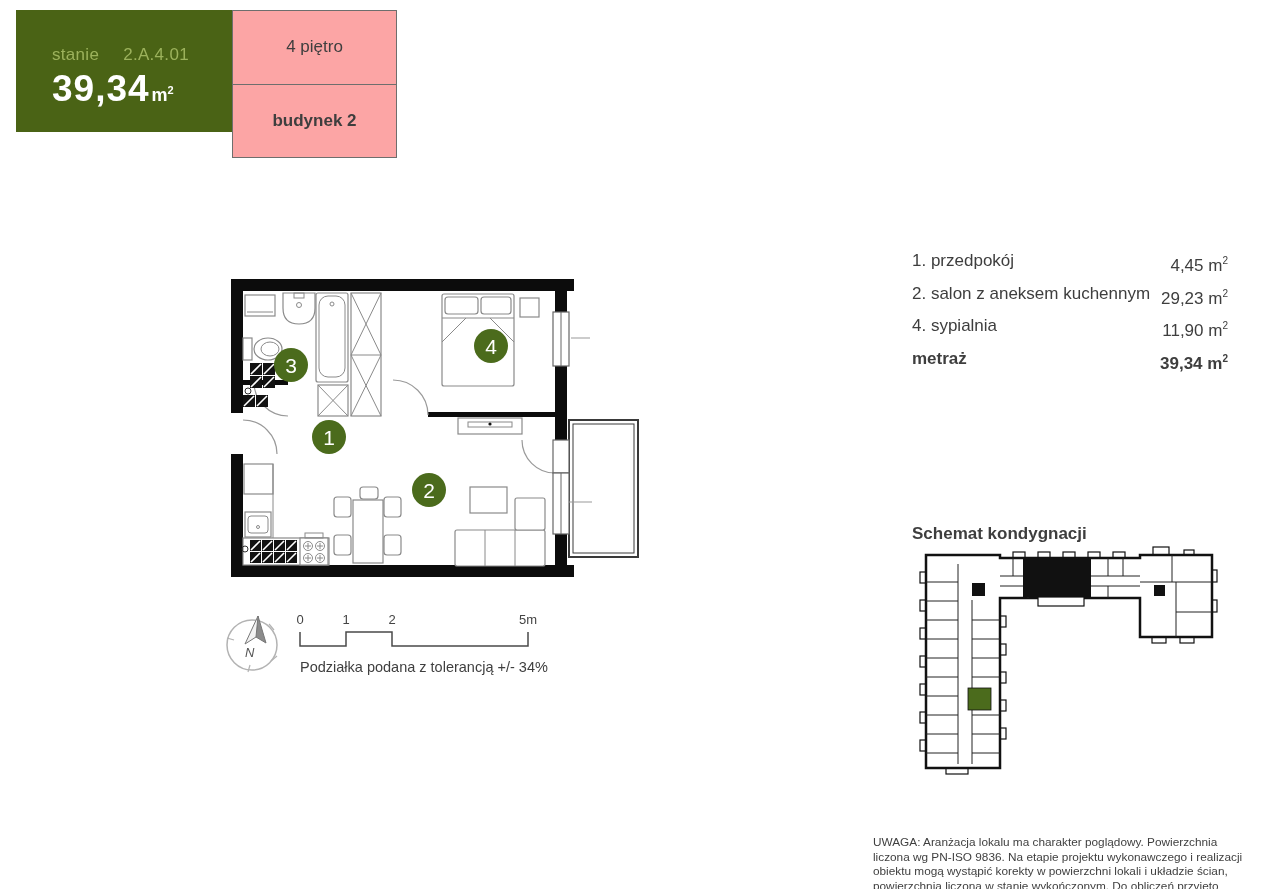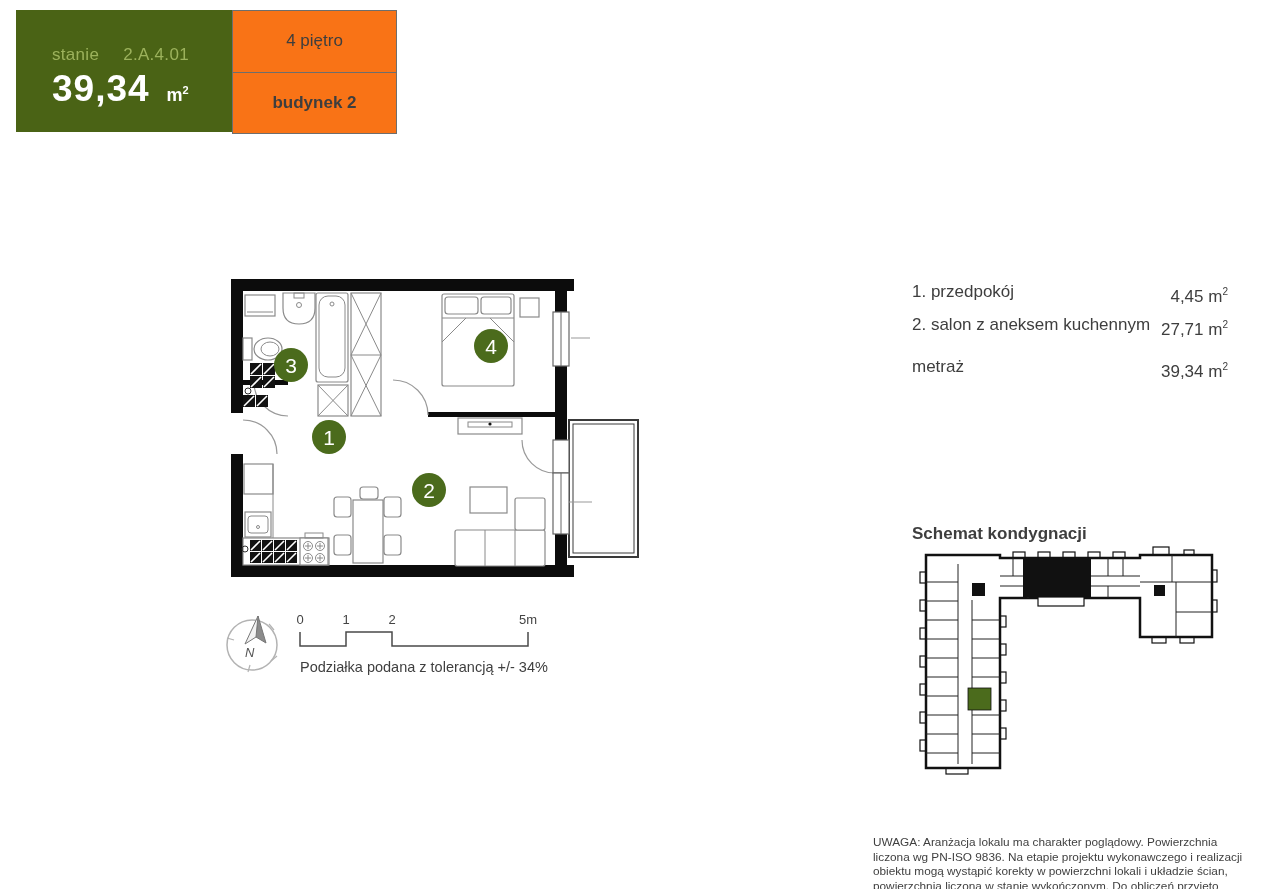--- a/index.html
+++ b/index.html
@@ -8,33 +8,33 @@
     font-family:"Liberation Sans", sans-serif;color:#3e3e3e;overflow:hidden;
   }
   .abs{position:absolute;}
 
   
   .tile{left:16px;top:10px;width:216px;height:122px;background:#4a6315;}
   .tile-label{left:36px;top:35px;font-size:17px;color:#9cb25c;letter-spacing:.3px;}
   .tile-label .num{margin-left:24px;}
   .tile-area{left:36px;top:58px;color:#ffffff;white-space:nowrap;}
   .tile-area .big{font-size:37px;font-weight:bold;letter-spacing:1px;}
-  .tile-area .unit{font-size:18px;font-weight:bold;margin-left:17px;}
+  .tile-area .unit{font-size:18px;font-weight:bold;margin-left:2px;}
   .tile-area sup, .hdr-sup{font-size:11px;vertical-align:super;}
-  .hboxes{left:232px;top:10px;width:165px;height:124px;border:1px solid #6e6e6d;background:#f97316;
+  .hboxes{left:232px;top:10px;width:165px;height:148px;border:1px solid #6e6e6d;background:#fca5a5;
     display:flex;flex-direction:column;box-sizing:border-box;}
   .hbox{flex:1;display:flex;align-items:center;justify-content:center;font-size:17px;color:#3e3e3e;}
   .hbox + .hbox{border-top:1px solid #6e6e6d;font-weight:bold;}
 
   
-  .roomlist{left:912px;top:278px;width:316px;font-size:17px;text-align:center;}
+  .roomlist{left:912px;top:247px;width:316px;font-size:17px;text-align:center;}
   .roomrow{display:flex;justify-content:space-between;line-height:28px;}
   .roomrow .val{white-space:nowrap;}
   .roomrow sup{font-size:10px;vertical-align:super;}
-  .totalrow{font-weight:normal;margin-top:10px;}
+  .totalrow{font-weight:bold;margin-top:0;}
 
   .schemat-title{left:912px;top:484px;font-size:17px;font-weight:bold;color:#3e3e3e;margin-top:40px;}
 
   .scalenote{left:300px;top:659px;font-size:14.5px;color:#3f3f3f;}
 
   .disclaimer{left:873px;top:835px;width:374px;font-size:11.8px;line-height:1.24;color:#3f3f3f;}
 
   svg{display:block;}
   .wall{fill:#0c0c0c;}
   .fur{fill:#ffffff;stroke:#8a8a8a;stroke-width:1.2;}
@@ -274,21 +274,25 @@
 </svg>
 <div class="abs scalenote">Podziałka podana z tolerancją +/- 34%</div>
 
 <div class="abs roomlist">
   <div class="roomrow">
     <span>1. przedpokój</span>
     <span class="val"><span>4,45</span>&nbsp;<span>m</span><sup>2</sup></span>
   </div>
   <div class="roomrow">
     <span>2. salon z aneksem kuchennym</span>
-    <span class="val"><span>27,71</span>&nbsp;<span>m</span><sup>2</sup></span>
+    <span class="val"><span>29,23</span>&nbsp;<span>m</span><sup>2</sup></span>
+  </div>
+  <div class="roomrow">
+    <span>4. sypialnia</span>
+    <span class="val"><span>11,90</span>&nbsp;<span>m</span><sup>2</sup></span>
   </div>
   <div class="roomrow totalrow">
     <span>metraż</span>
     <span class="val"><span>39,34</span>&nbsp;<span>m</span><sup>2</sup></span>
   </div>
 </div>
 
 <div class="abs schemat-title">Schemat kondygnacji</div>
 
 <svg class="abs" style="left:918px;top:542px" width="300" height="234" viewBox="0 0 300 234">

